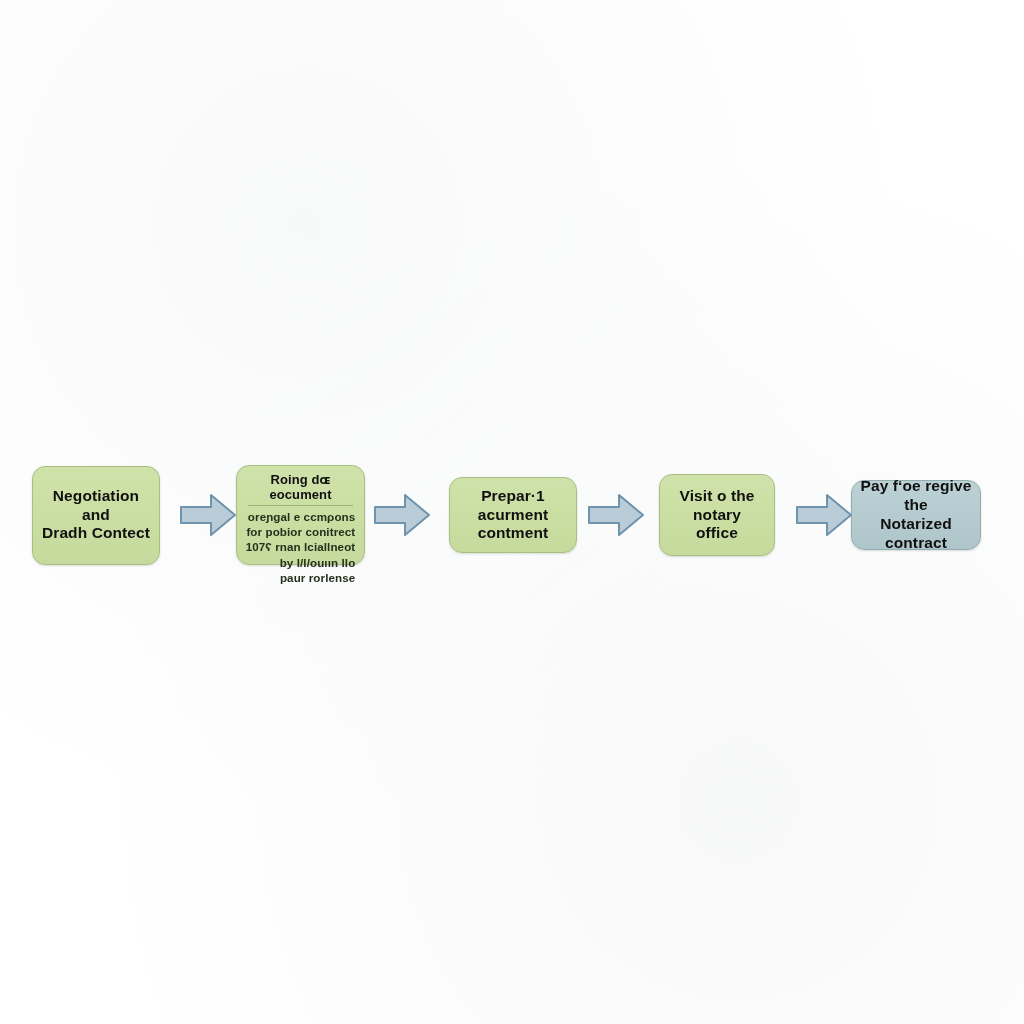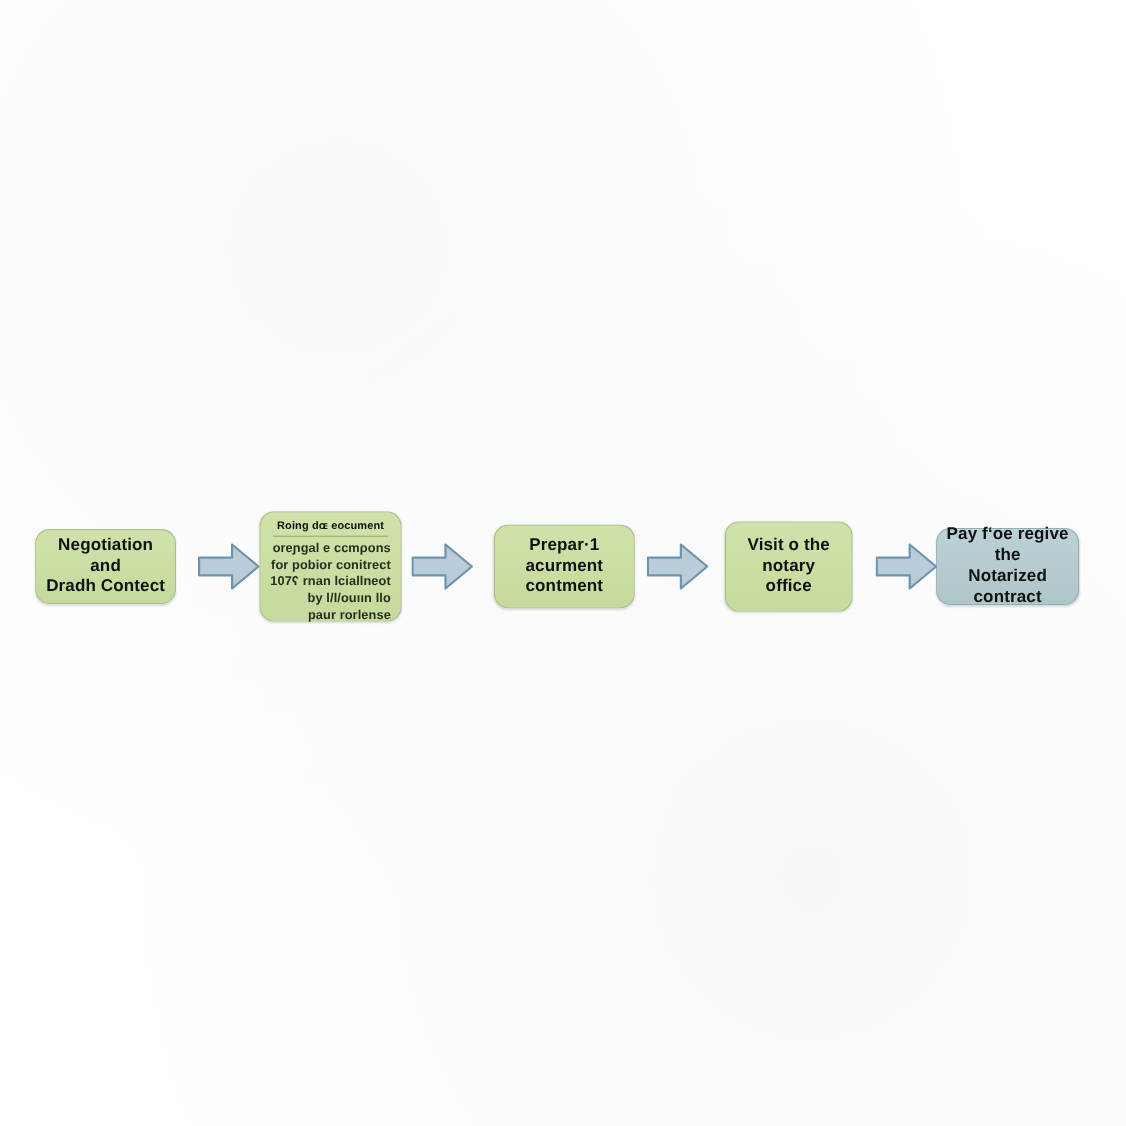--- a/index.html
+++ b/index.html
@@ -61,29 +61,29 @@
   }
 
   .node-line {
     display: block;
     line-height: 1.22;
     font-weight: 700;
     font-size: 15.5px;
   }
 
   
-  #node-1 { width: 128px; height: 68px; margin-left: 32px; padding: 6px 7px; }
+  #node-1 { width: 128px; height: 99px; margin-left: 32px; padding: 6px 7px; }
   
   #node-2 {
     width: 129px; height: 100px; margin-left: 76px;
     padding: 7px 6px 8px;
     justify-content: flex-start;
   }
   #node-2 .doc-title {
-    font-size: 10px;
+    font-size: 13px;
     font-weight: 700;
     line-height: 1.15;
     padding-bottom: 2px;
     margin-bottom: 3px;
     border-bottom: 1px solid #9bb177;
     width: 92%;
   }
   #node-2 .doc-body {
     font-size: 11.6px;
     font-weight: 600;

